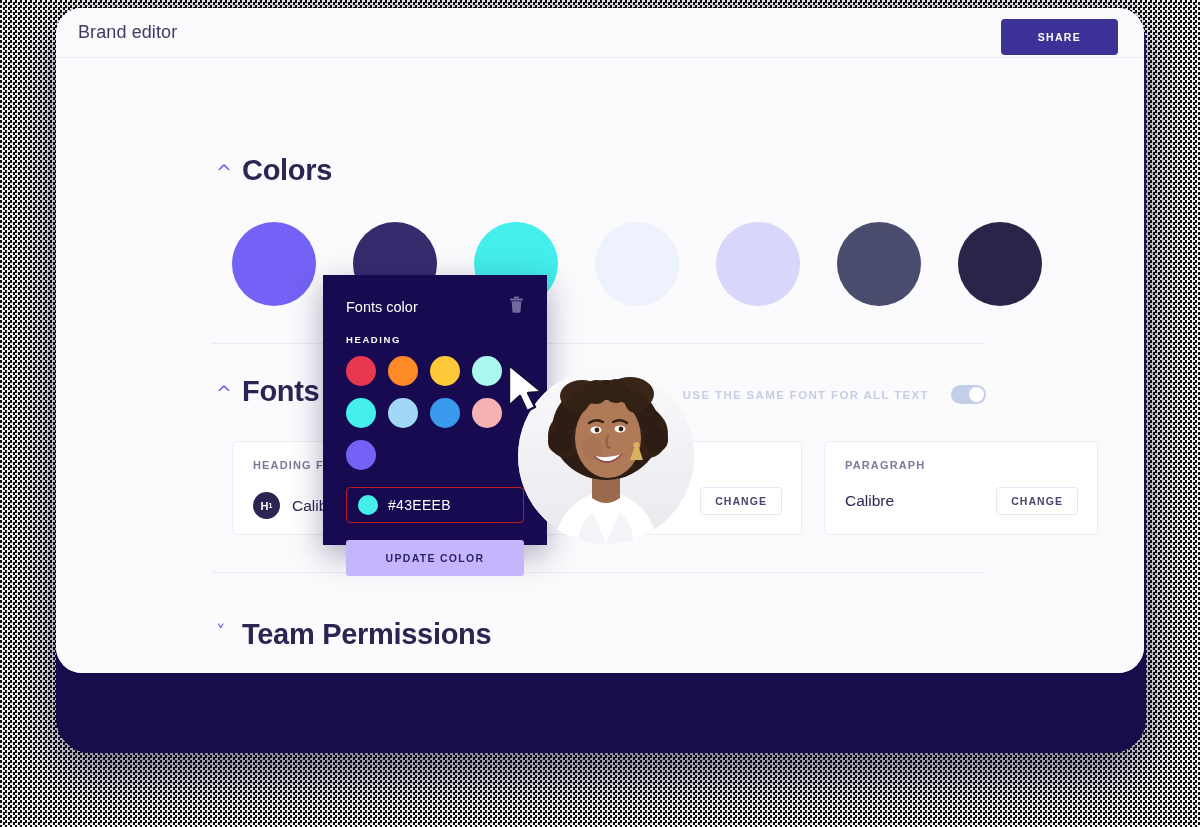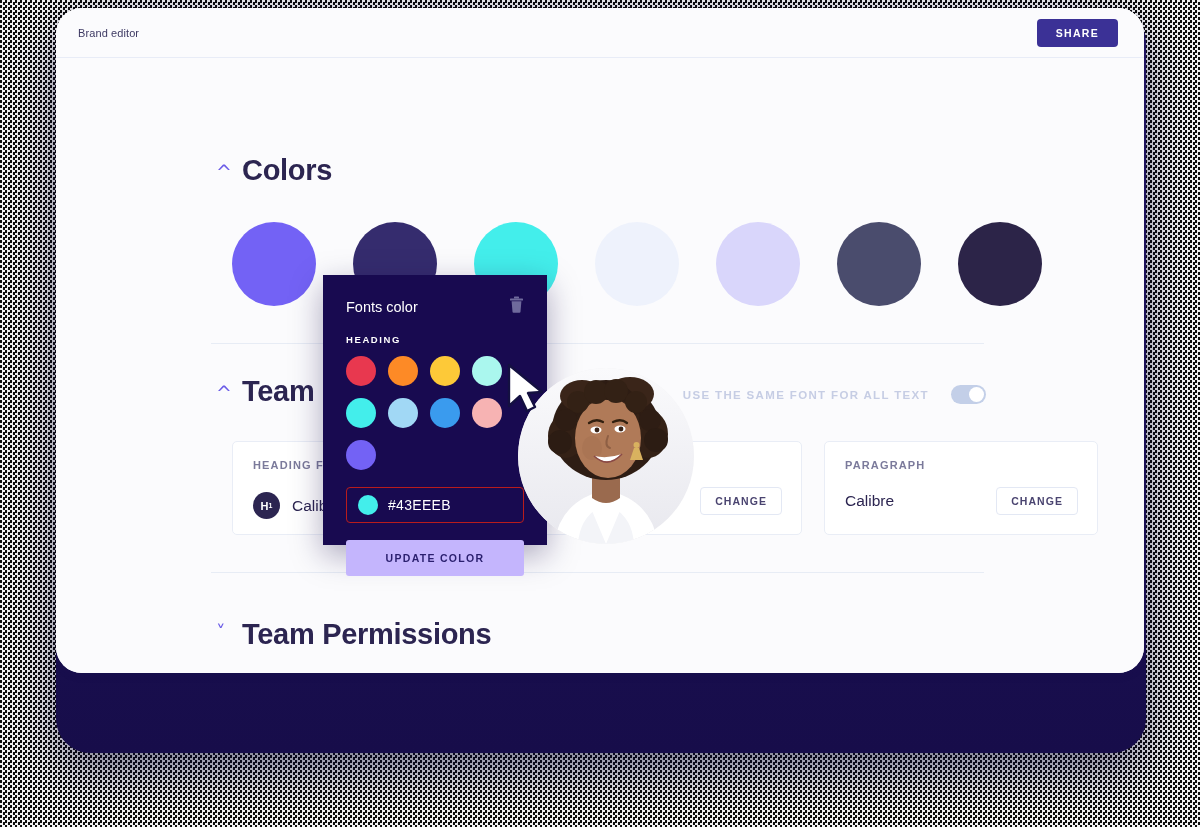--- a/index.html
+++ b/index.html
@@ -56,34 +56,34 @@
   .topbar {
     position: relative;
     height: 50px;
     background: #fbfbfd;
     border-bottom: 1px solid #e8ecf7;
     display: flex;
     align-items: center;
     padding: 0 22px 0 22px;
   }
   .topbar-title {
-    font-size: 11px;
+    font-size: 18px;
     color: #3e3a63;
     letter-spacing: 0.1px;
   }
   .share-btn {
     position: absolute;
     right: 26px;
     top: 11px;
     background: #3b3196;
     color: #ffffff;
     border: none;
     border-radius: 4px;
-    height: 28px;
-    padding: 0 19px;
+    height: 36px;
+    padding: 0 37px;
     font-size: 10.5px;
     font-weight: bold;
     letter-spacing: 1.3px;
     cursor: pointer;
     font-family: "Liberation Sans", sans-serif;
   }
 
   
   .content {
     position: relative;
@@ -380,21 +380,21 @@
       <div class="swatch" style="background:#d9d6fb"></div>
       <div class="swatch" style="background:#4a4c6d"></div>
       <div class="swatch" style="background:#2c2448"></div>
     </div>
 
     <div class="divider"></div>
 
     <div class="fonts-head-row">
       <div class="section-head">
         <span class="chevron chev-up">^</span>
-        <span class="section-title">Team</span>
+        <span class="section-title">Fonts</span>
       </div>
       <div class="fonts-right">
         <span class="same-font-label">USE THE SAME FONT FOR ALL TEXT</span>
         <div class="toggle">
           <div class="toggle-knob"></div>
         </div>
       </div>
     </div>
 
     <div class="font-cards">

